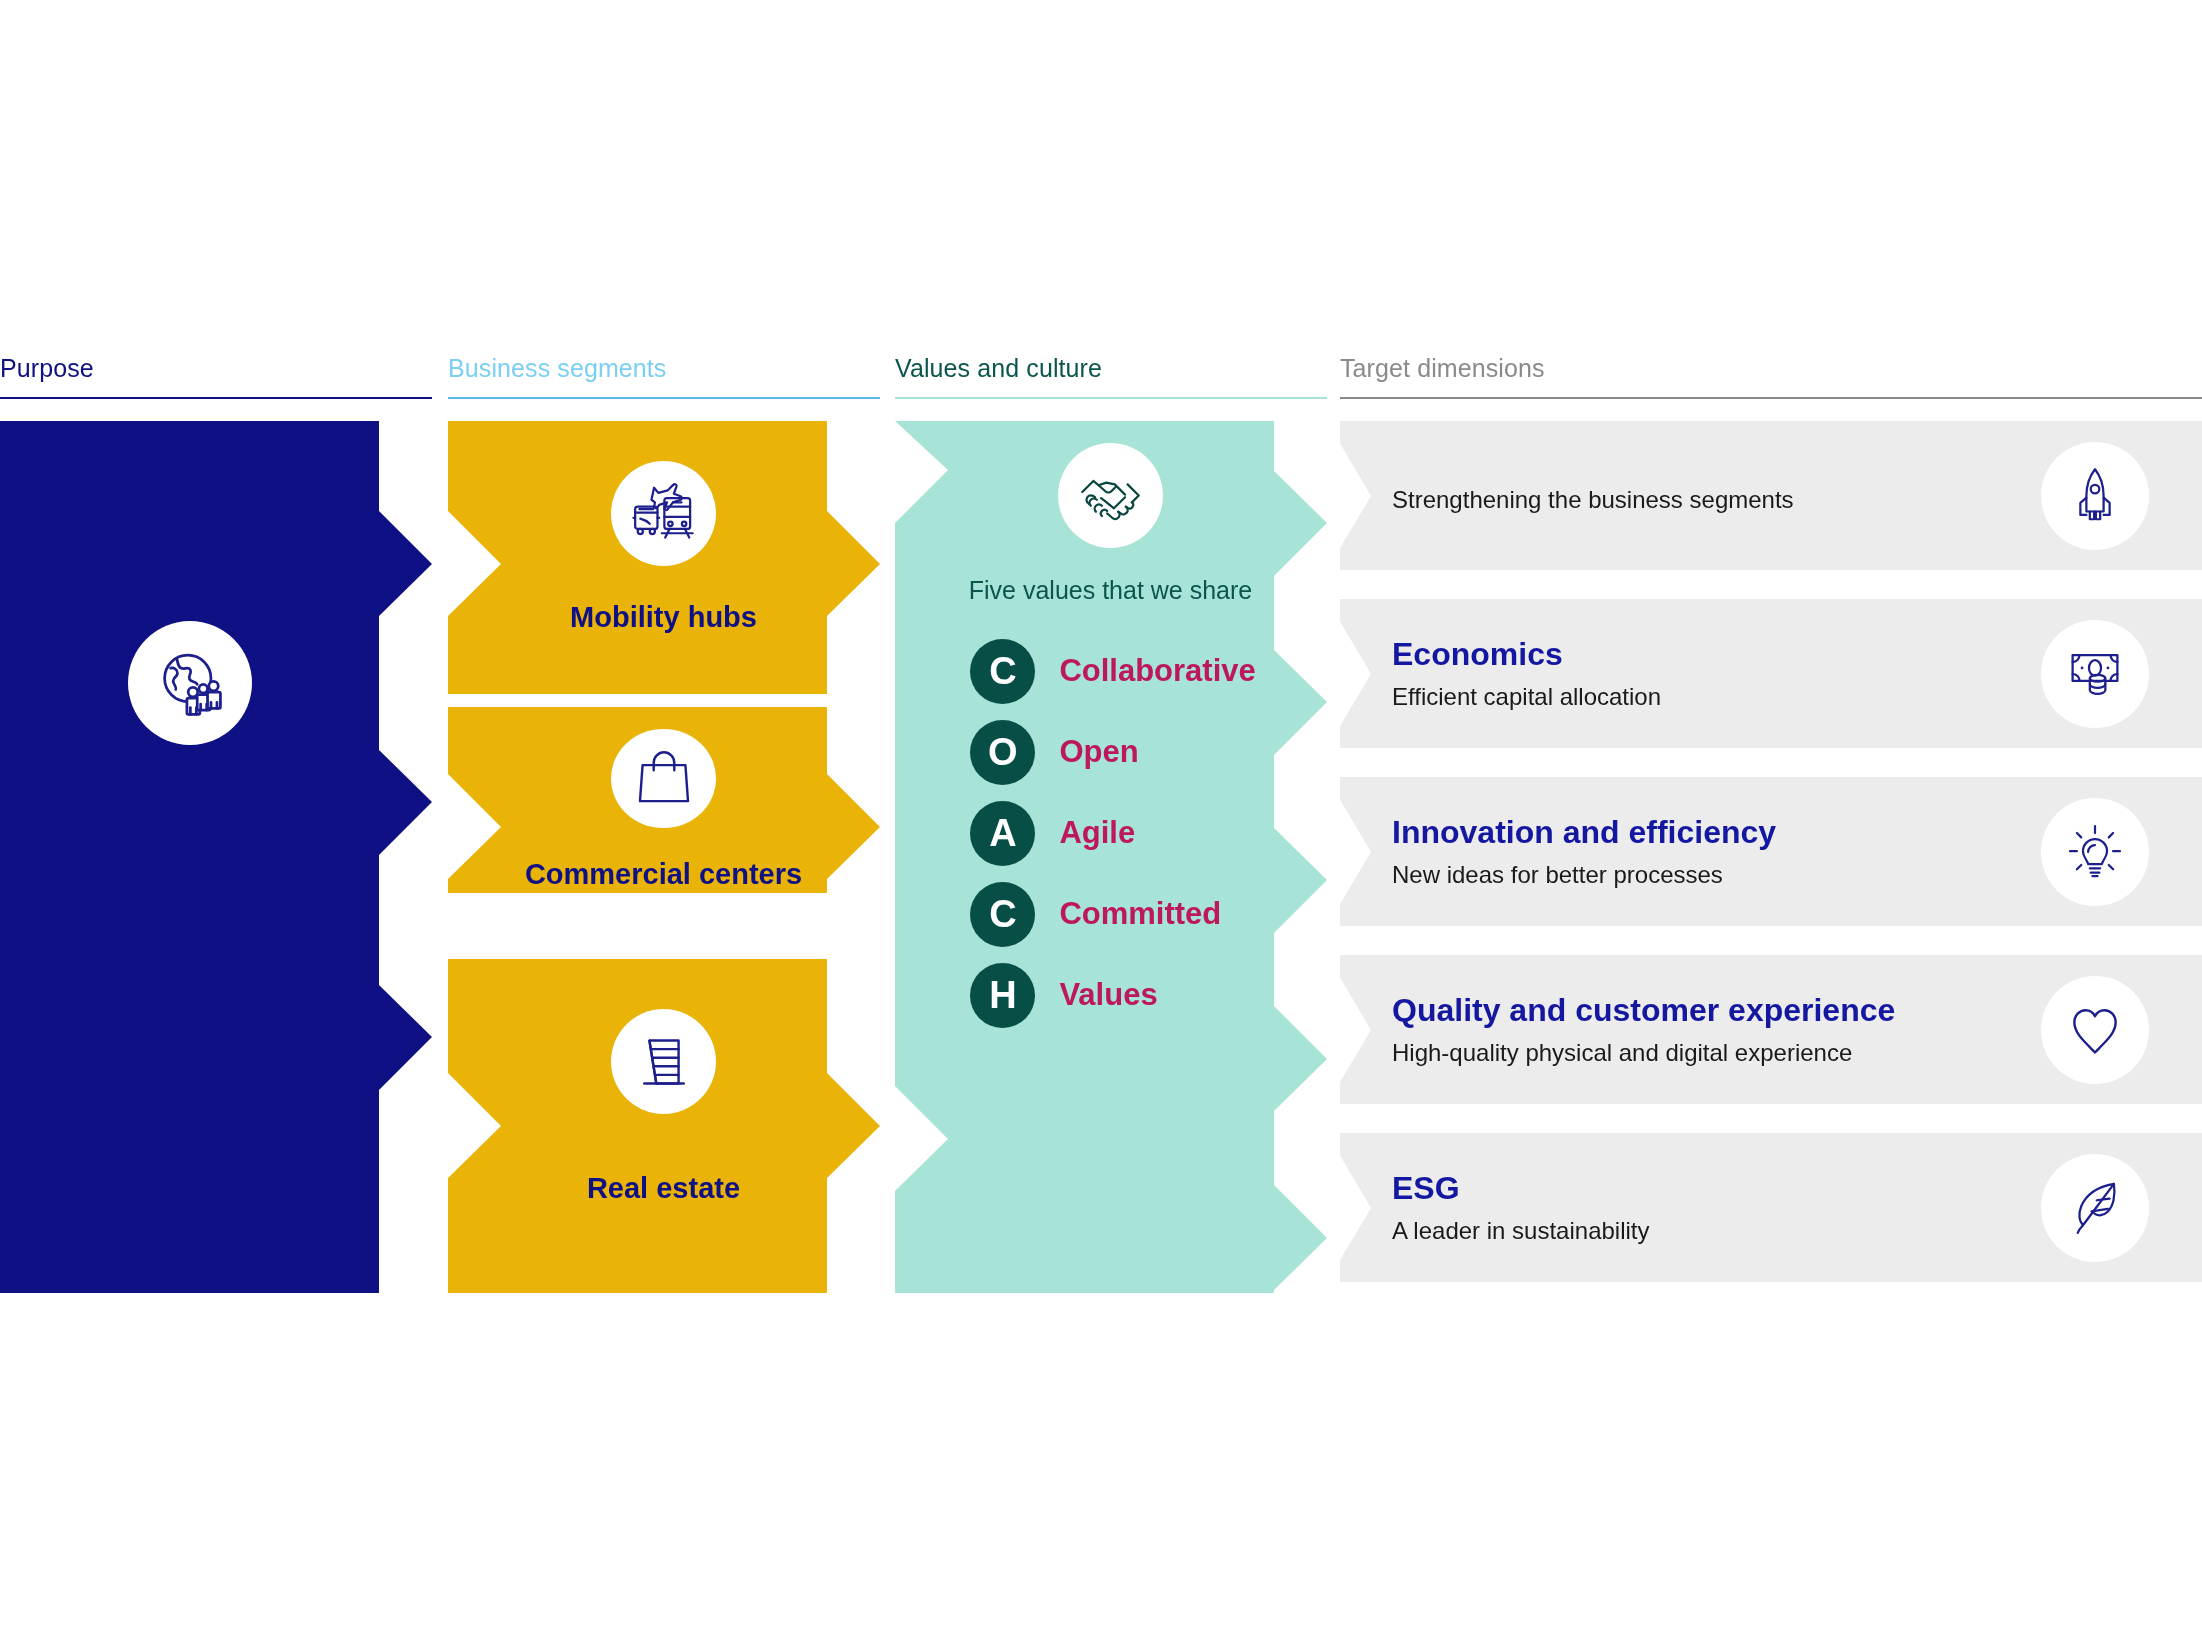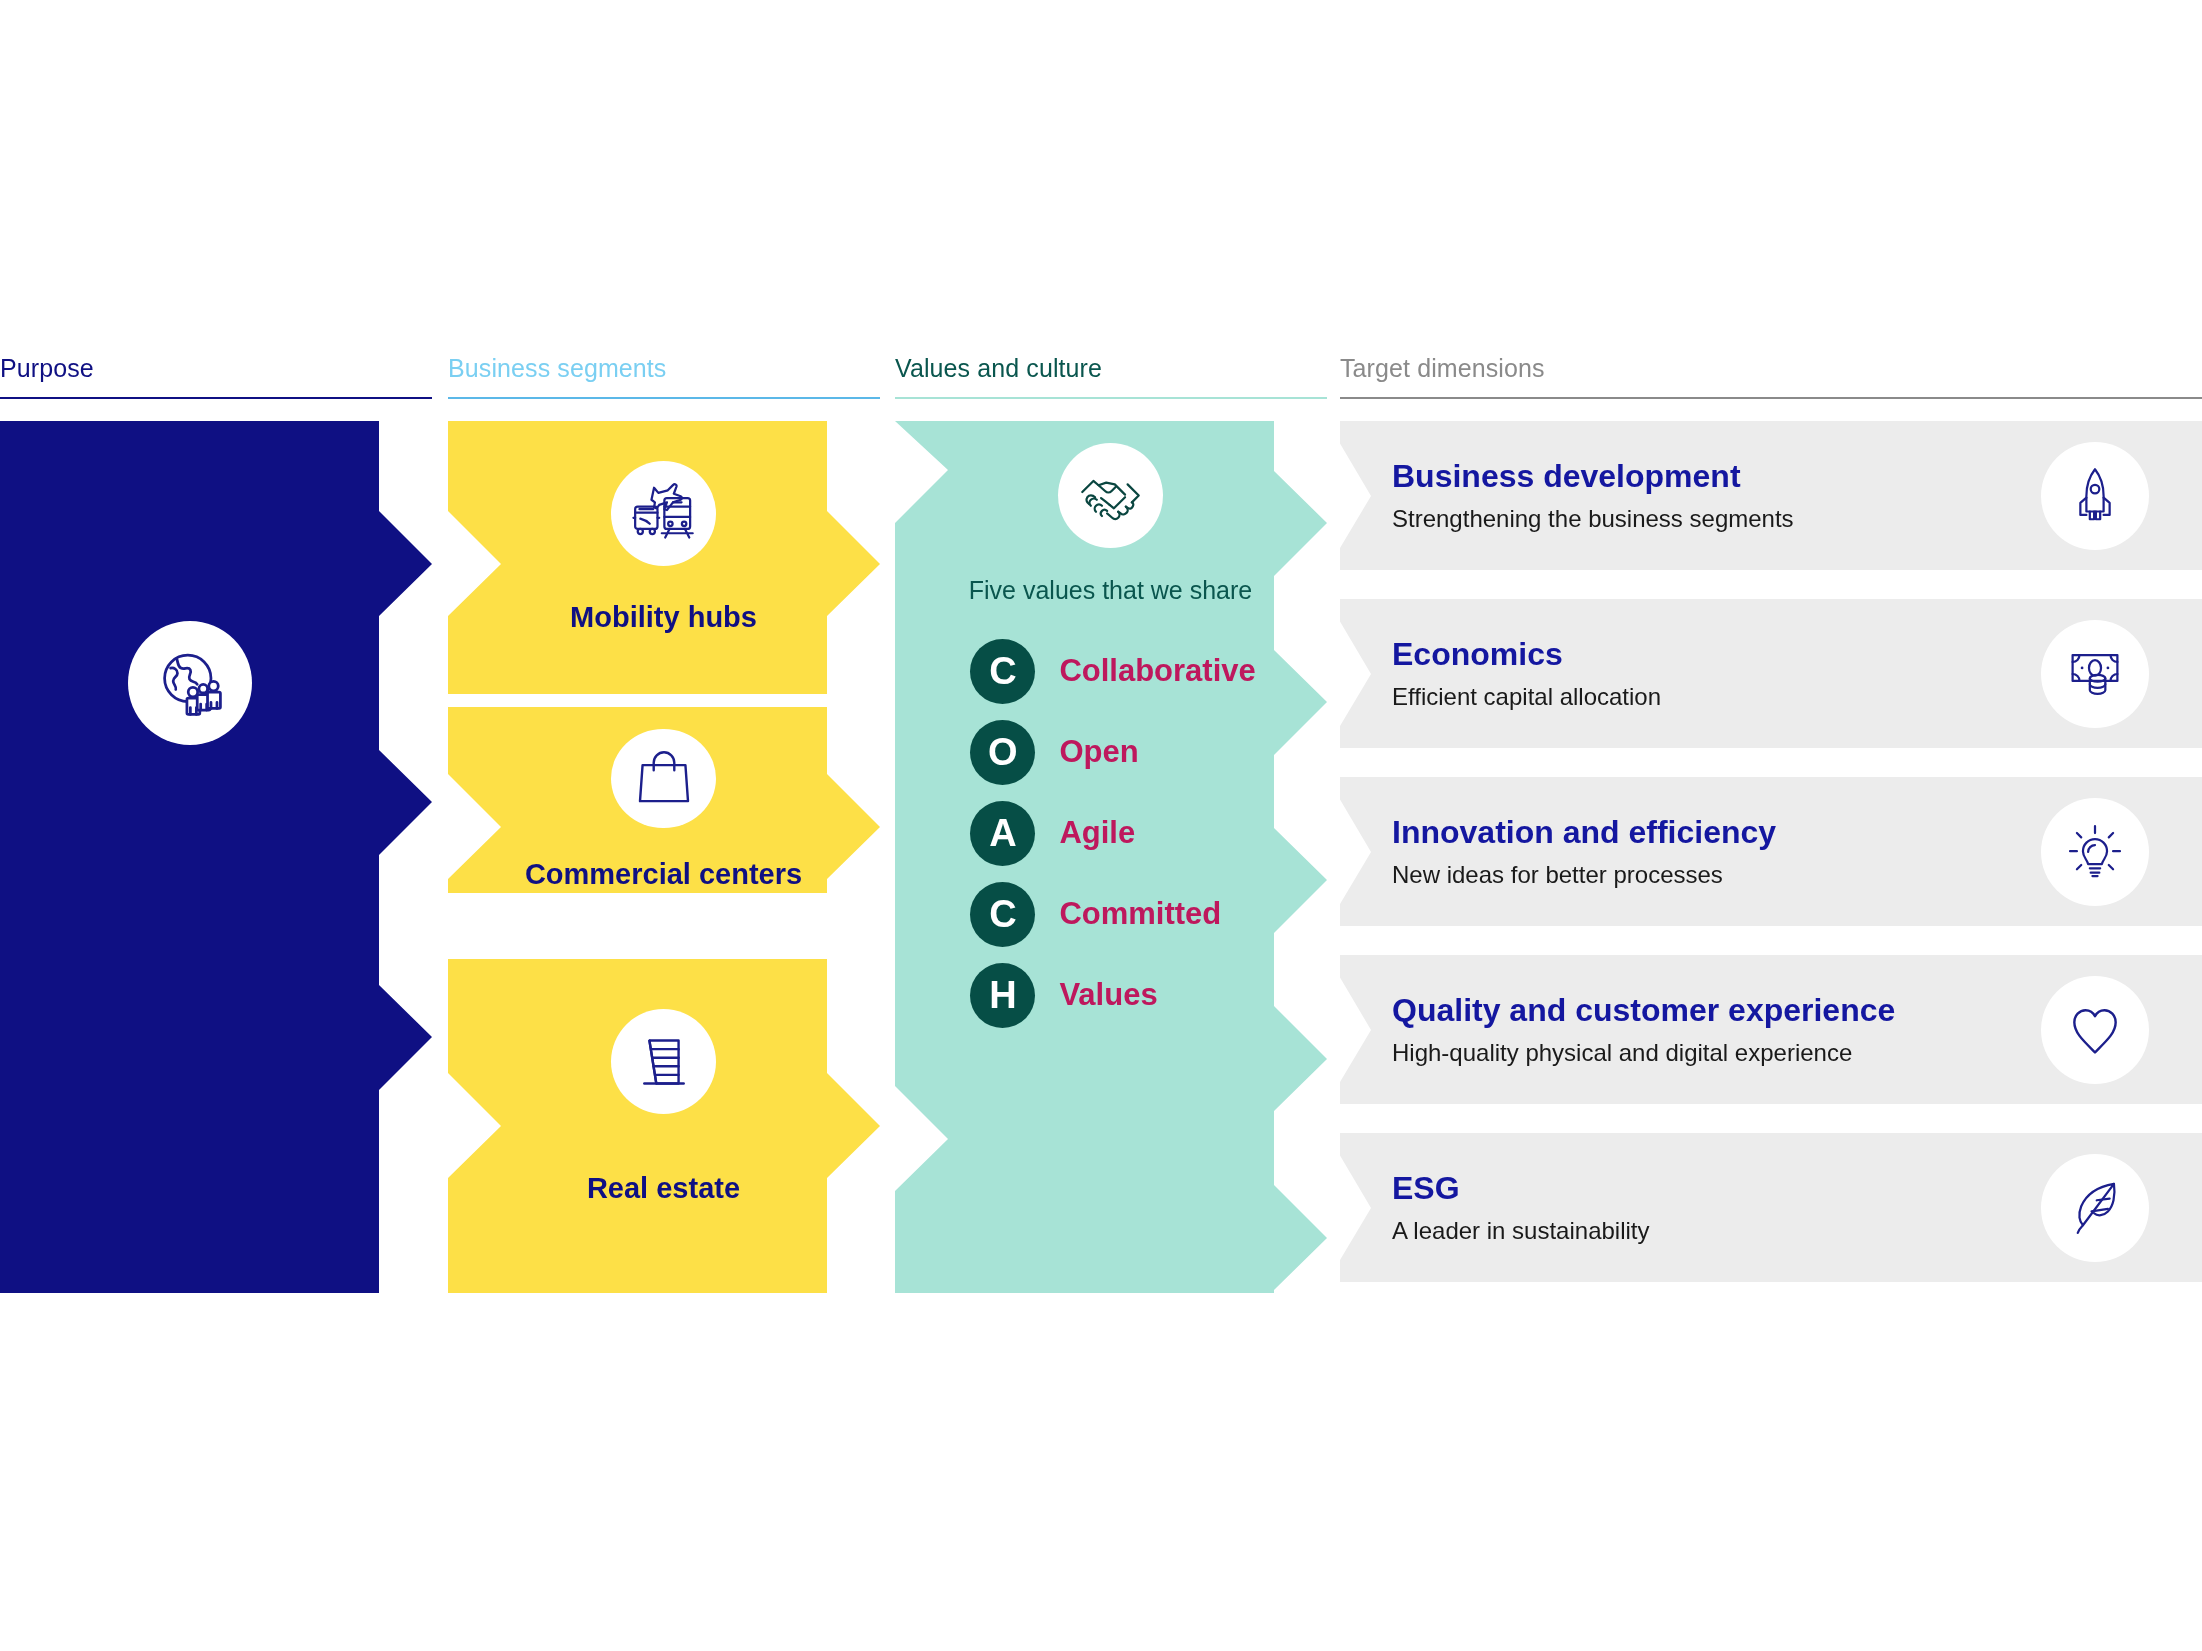--- a/index.html
+++ b/index.html
@@ -32,21 +32,21 @@
       0 872px);
   }
   .purpose-inner { position:absolute; left:0; top:0; width:379px; height:100%;
     display:flex; flex-direction:column; align-items:center; }
   .purpose-badge { width:124px; height:124px; border-radius:50%; background:#fff;
     margin-top:200px; display:flex; align-items:center; justify-content:center; }
   .purpose-text { margin-top:71px; color:#fff; font-size:28px; line-height:1.42;
     text-align:center; width:344px; }
 
   
-  .seg-tile { position:absolute; left:448px; width:432px; background:#fde047; }
+  .seg-tile { position:absolute; left:448px; width:432px; background:#eab308; }
   .seg-inner { position:absolute; left:53px; top:0; width:325px; height:100%;
     display:flex; flex-direction:column; align-items:center; }
   .seg-badge { width:105px; height:105px; border-radius:50%; background:#fff;
     display:flex; align-items:center; justify-content:center; }
   .seg-label { color:#0F1083; font-weight:bold; font-size:29px; line-height:1.28;
     text-align:center; }
 
   #seg-0 { top:421px;  height:273px;
     clip-path: polygon(0 0, 379px 0, 379px 90px, 432px 143px, 379px 195px, 379px 273px,
       0 273px, 0 195px, 53px 143px, 0 90px); }
@@ -255,21 +255,20 @@
         <div class="value-row">
           <div class="value-dot">H</div>
           <div class="value-name">Values</div>
         </div>
       </div>
     </div>
   </div>
 
   <div class="tgt-row" id="tgt-0">
     <div class="tgt-body">
-      <div class="tgt-title">Business development</div>
       <div class="tgt-sub">Strengthening the business segments</div>
     </div>
     <div class="tgt-badge">
       <span>
         <svg width="62" height="62" viewBox="0 0 72 72" fill="none" stroke="#1C1F8C" stroke-width="2.6" stroke-linecap="round" stroke-linejoin="round">
           <path d="M36 5c7 9 10 20 10 31v18H26V36C26 25 29 14 36 5z"></path>
           <circle cx="36" cy="28" r="5"></circle>
           <path d="M26 38l-7 6v14h7M46 38l7 6v14h-7"></path>
           <path d="M30 54v9h5v-9M37 54v9h5v-9"></path>
         </svg>

